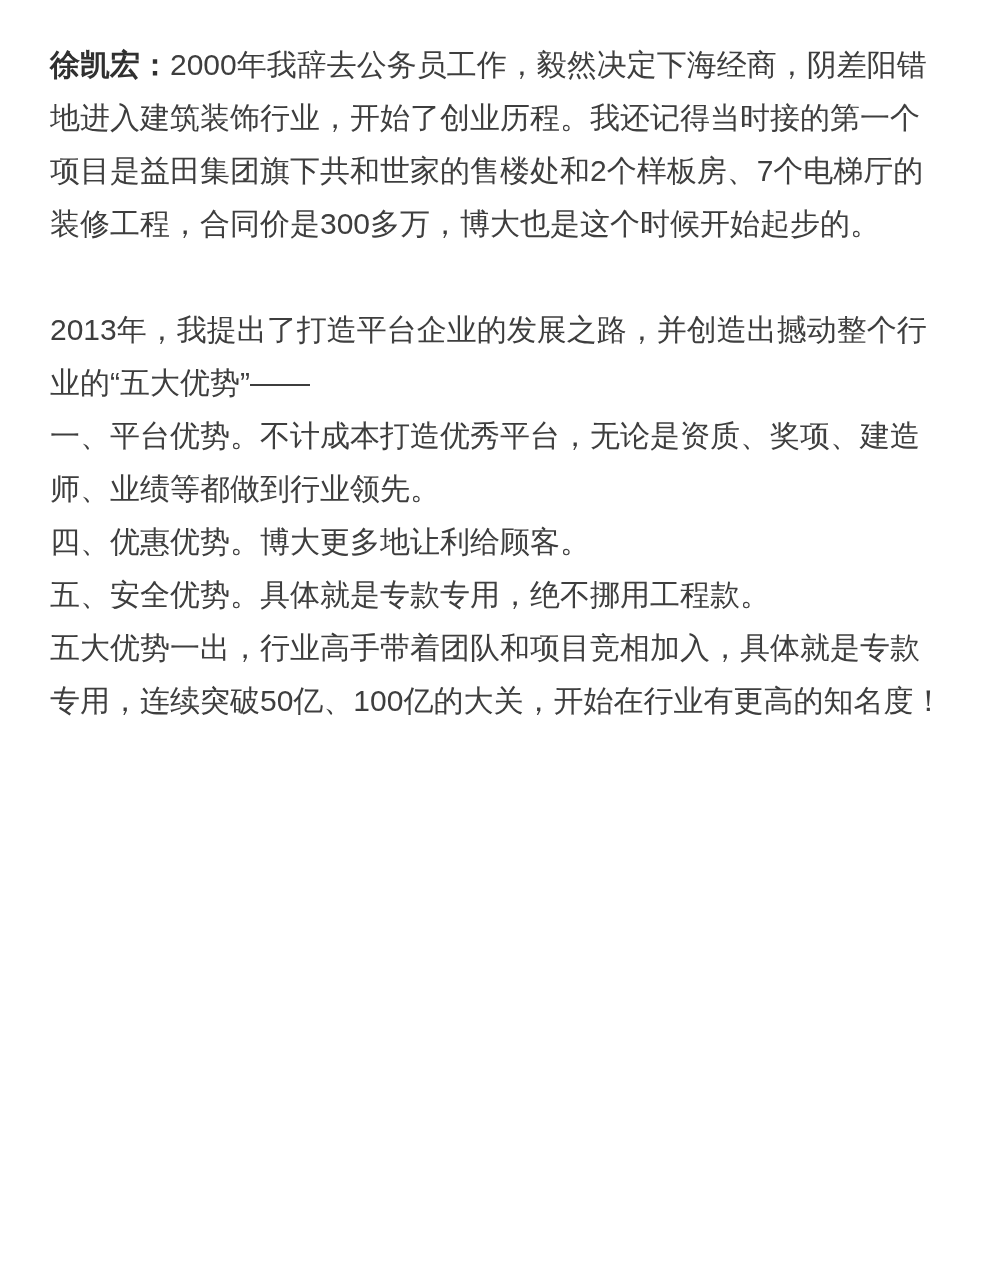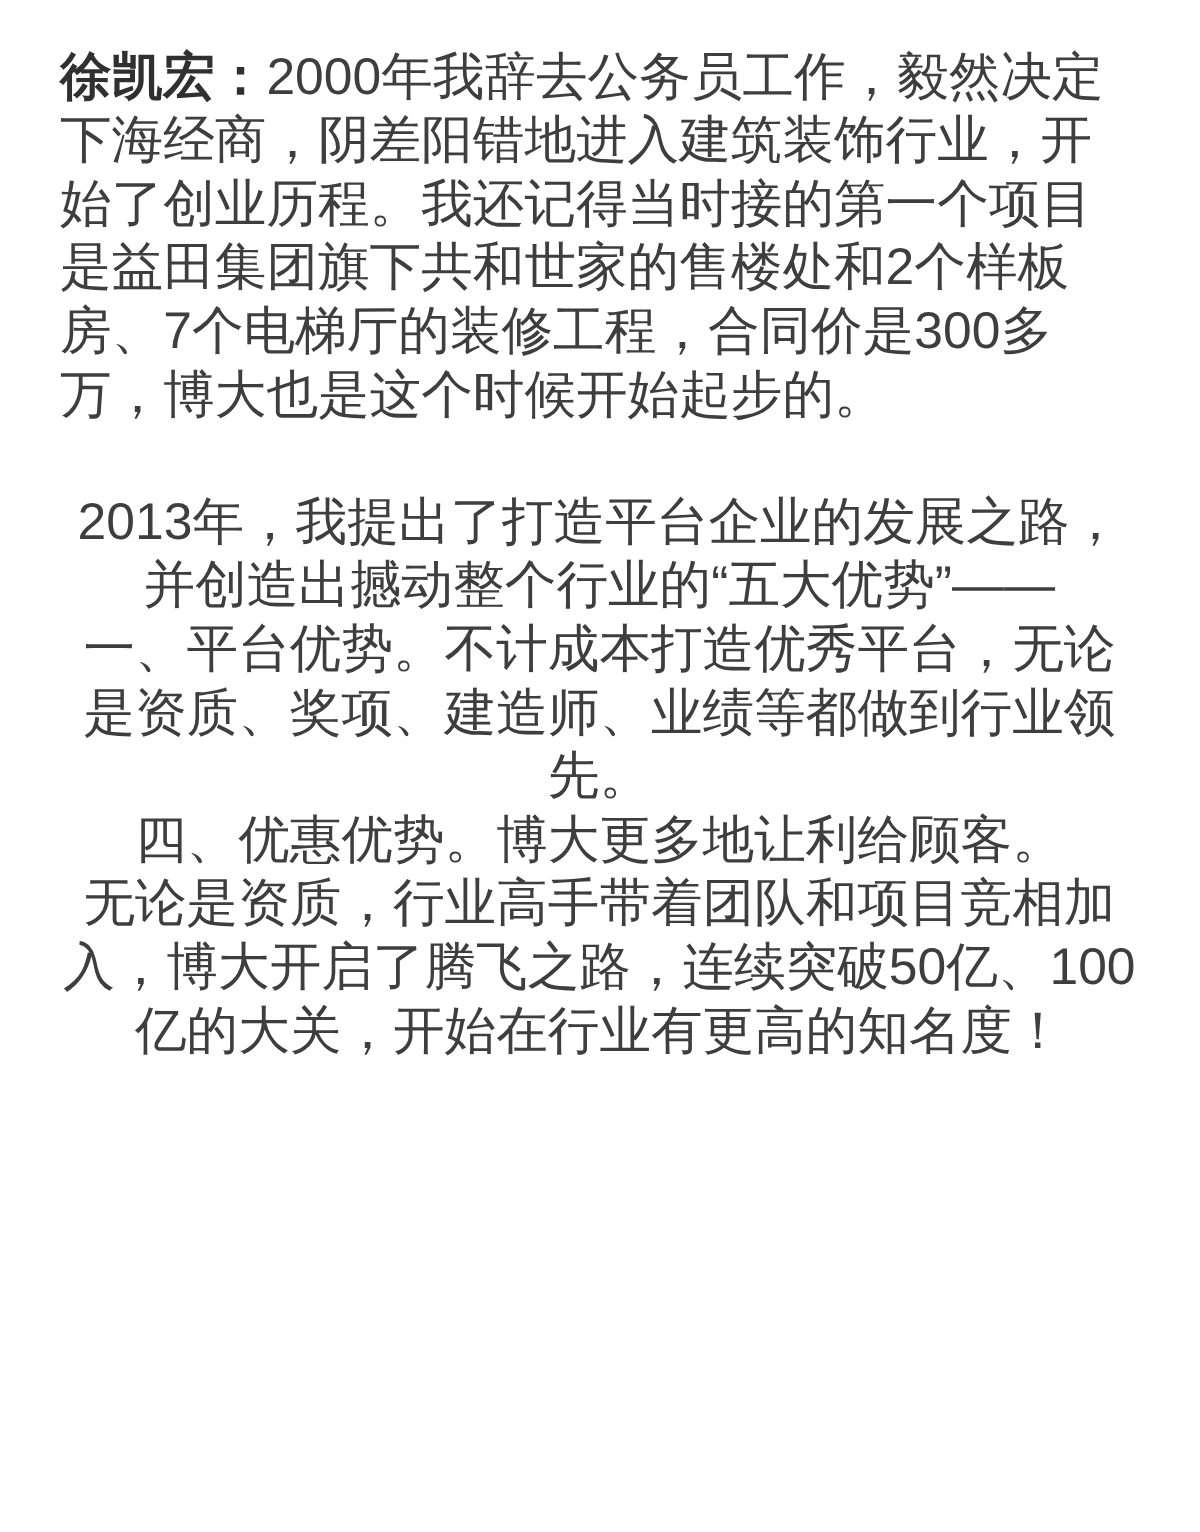--- a/index.html
+++ b/index.html
@@ -11,32 +11,31 @@
     width: 1000px;
     min-height: 1277px;
     font-family: "Liberation Sans", "DejaVu Sans", sans-serif;
     color: #3e3e3e;
     -webkit-font-smoothing: antialiased;
   }
   .page {
     box-sizing: border-box;
     width: 1000px;
     padding: 38px 51px 20px 50px;
-    font-size: 43px;
+    font-size: 30px;
     line-height: 53px;
     text-align: left;
     word-break: break-all;
     overflow-wrap: anywhere;
   }
   .para {
     margin: 0 0 53px 0;
   }
   .para:last-child {
     margin-bottom: 16px;
-    text-align: center;
   }
   .speaker {
     font-weight: 700;
     color: #303030;
   }
   .adv-line {
     margin: 0;
   }
 </style>
 </head>
@@ -46,16 +45,17 @@
 
   <p class="para">
     <span class="speaker">徐凯宏：</span><span>2000年我辞去公务员工作，毅然决定下海经商，阴差阳错地进入建筑装饰行业，开始了创业历程。我还记得当时接的第一个项目是益田集团旗下共和世家的售楼处和2个样板房、7个电梯厅的装修工程，合同价是300多万，博大也是这个时候开始起步的。</span>
   </p>
 
 
   <div class="para">
     <div class="adv-line">2013年，我提出了打造平台企业的发展之路，并创造出撼动整个行业的“五大优势”——</div>
     <div class="adv-line">一、平台优势。不计成本打造优秀平台，无论是资质、奖项、建造师、业绩等都做到行业领先。</div>
     <div class="adv-line">四、优惠优势。博大更多地让利给顾客。</div>
-    <div class="adv-line">无论是资质，行业高手带着团队和项目竞相加入，博大开启了腾飞之路，连续突破50亿、100亿的大关，开始在行业有更高的知名度！</div>
+    <div class="adv-line">五、安全优势。具体就是专款专用，绝不挪用工程款。</div>
+    <div class="adv-line">五大优势一出，行业高手带着团队和项目竞相加入，具体就是专款专用，连续突破50亿、100亿的大关，开始在行业有更高的知名度！</div>
   </div>
 
 </div>
 
 </body></html>

